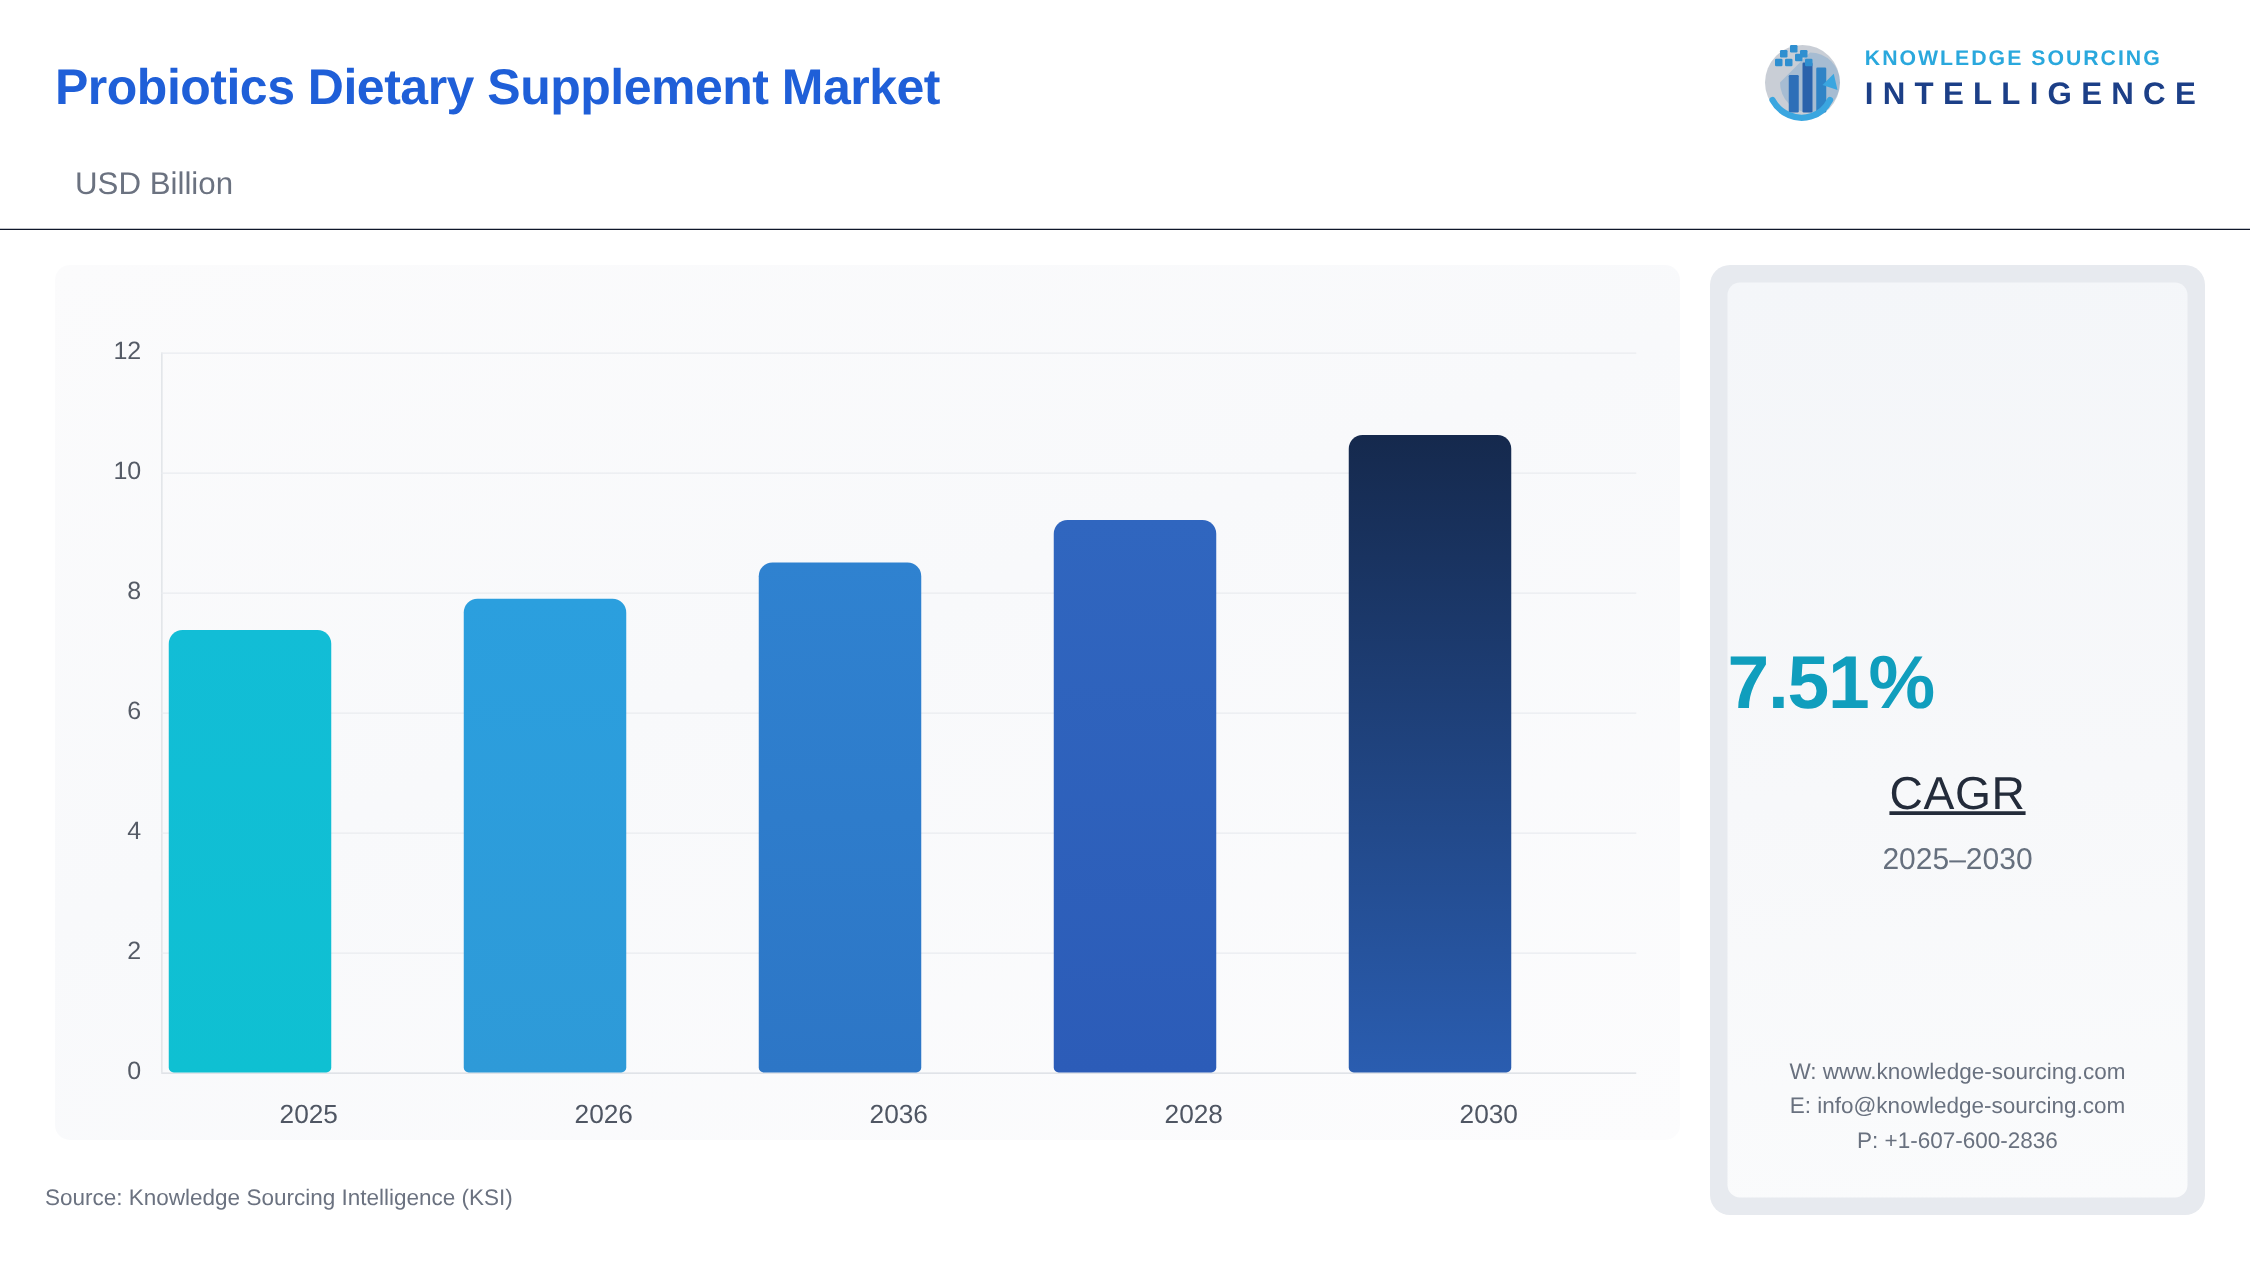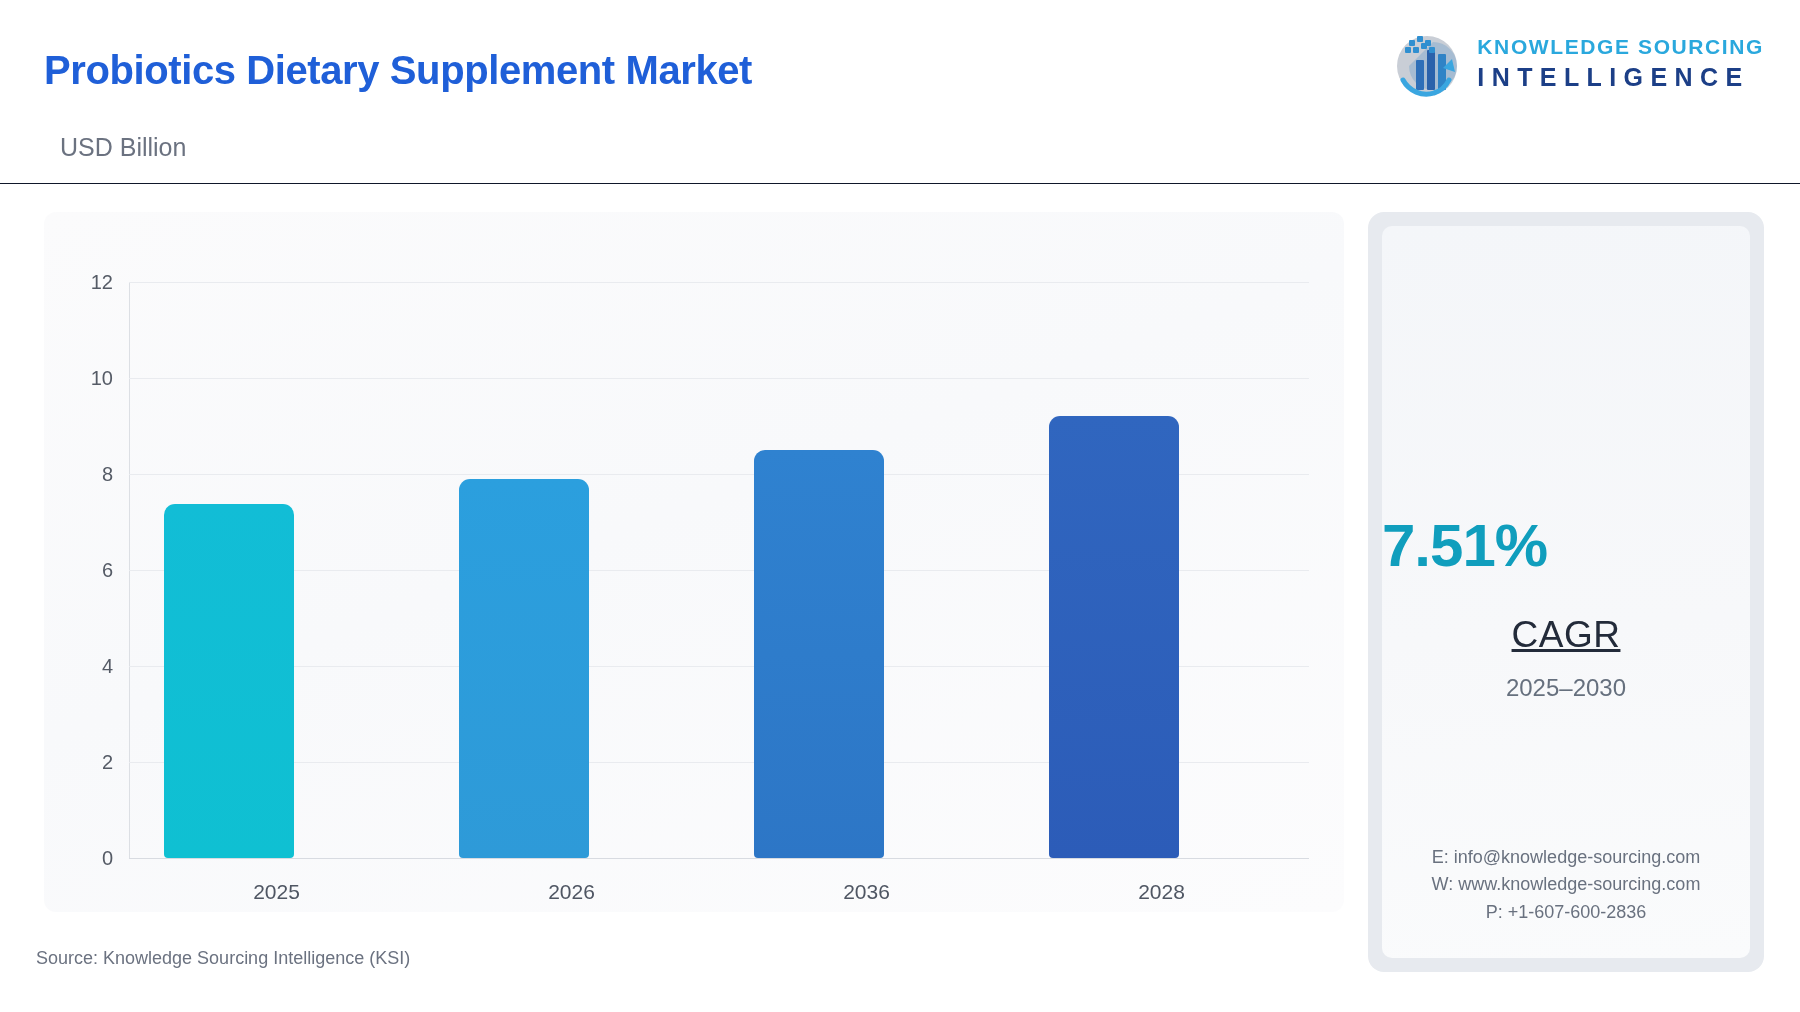--- a/index.html
+++ b/index.html
@@ -25,21 +25,21 @@
   .subtitle {
     position: absolute; left: 60px; top: 133px;
     font-size: 25px; color: #6b7280; white-space: nowrap;
   }
 
   
   .logo { position: absolute; right: 36px; top: 24px; display: flex; align-items: center; gap: 12px; }
   .logo-mark { position: relative; width: 78px; height: 78px; flex: 0 0 auto; }
   .logo-text { display: flex; flex-direction: column; justify-content: center; line-height: 1; }
   .logo-line1 {
-    font-size: 21px; font-weight: bold; color: #2aa8dd;
+    font-size: 17px; font-weight: bold; color: #2aa8dd;
     letter-spacing: 1.6px; white-space: nowrap;
   }
   .logo-line2 {
     font-size: 25px; font-weight: bold; color: #1c3f87;
     letter-spacing: 7.4px; white-space: nowrap; margin-top: 8px;
   }
 
   
   .chart-card {
     position: absolute; left: 44px; top: 212px;
@@ -190,31 +190,35 @@
             <div class="xtick">2026</div>
           </div>
           <div class="bar-slot">
             <div class="bar" title="2027: 8.51" style="height: 408.48px; background: linear-gradient(rgb(47, 130, 208) 0%, rgb(45, 118, 198) 100%);"></div>
             <div class="xtick">2036</div>
           </div>
           <div class="bar-slot">
             <div class="bar" title="2028: 9.2" style="height: 441.6px; background: linear-gradient(rgb(48, 102, 191) 0%, rgb(44, 92, 184) 100%);"></div>
             <div class="xtick">2028</div>
           </div>
+          <div class="bar-slot">
+            <div class="bar" title="2030: 10.62" style="height: 509.76px; background: linear-gradient(rgb(21, 41, 77) 0%, rgb(42, 93, 176) 100%);"></div>
+            <div class="xtick">2030</div>
+          </div>
         </div>
     </div>
   </div>
 
   <div class="source">Source: Knowledge Sourcing Intelligence (KSI)</div>
 
   <div class="side-card">
     <div class="side-inner">
       <div class="cagr-value">7.51%</div>
       <div class="cagr-word">CAGR</div>
       <div class="cagr-period">2025–2030</div>
       <div class="contact">
+        <div>W: www.knowledge-sourcing.com</div>
         <div>E: info@knowledge-sourcing.com</div>
-        <div>W: www.knowledge-sourcing.com</div>
         <div>P: +1-607-600-2836</div>
       </div>
     </div>
   </div>
 </div>
 
 </body></html>

